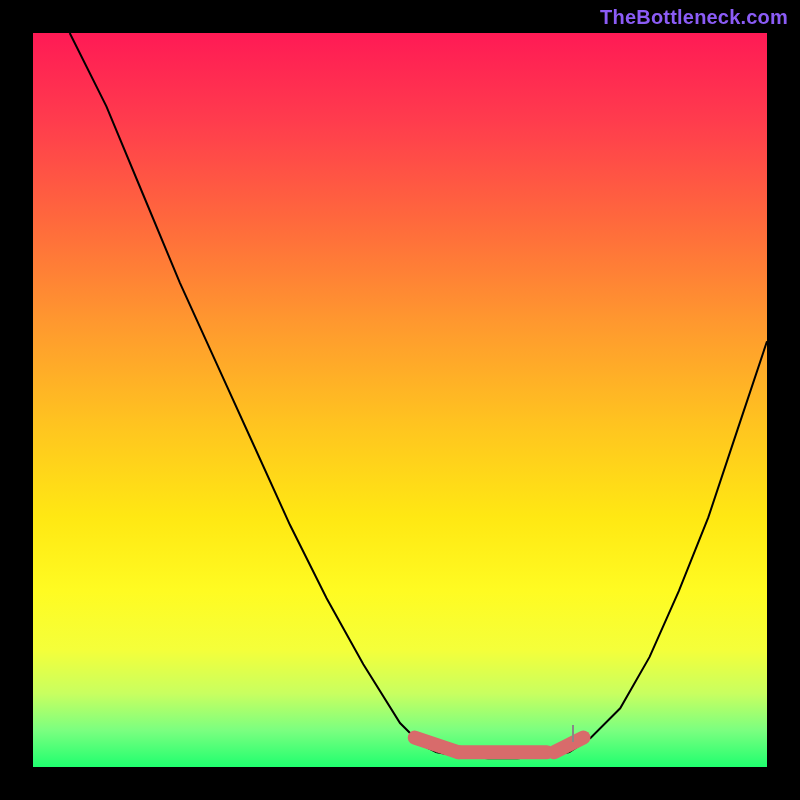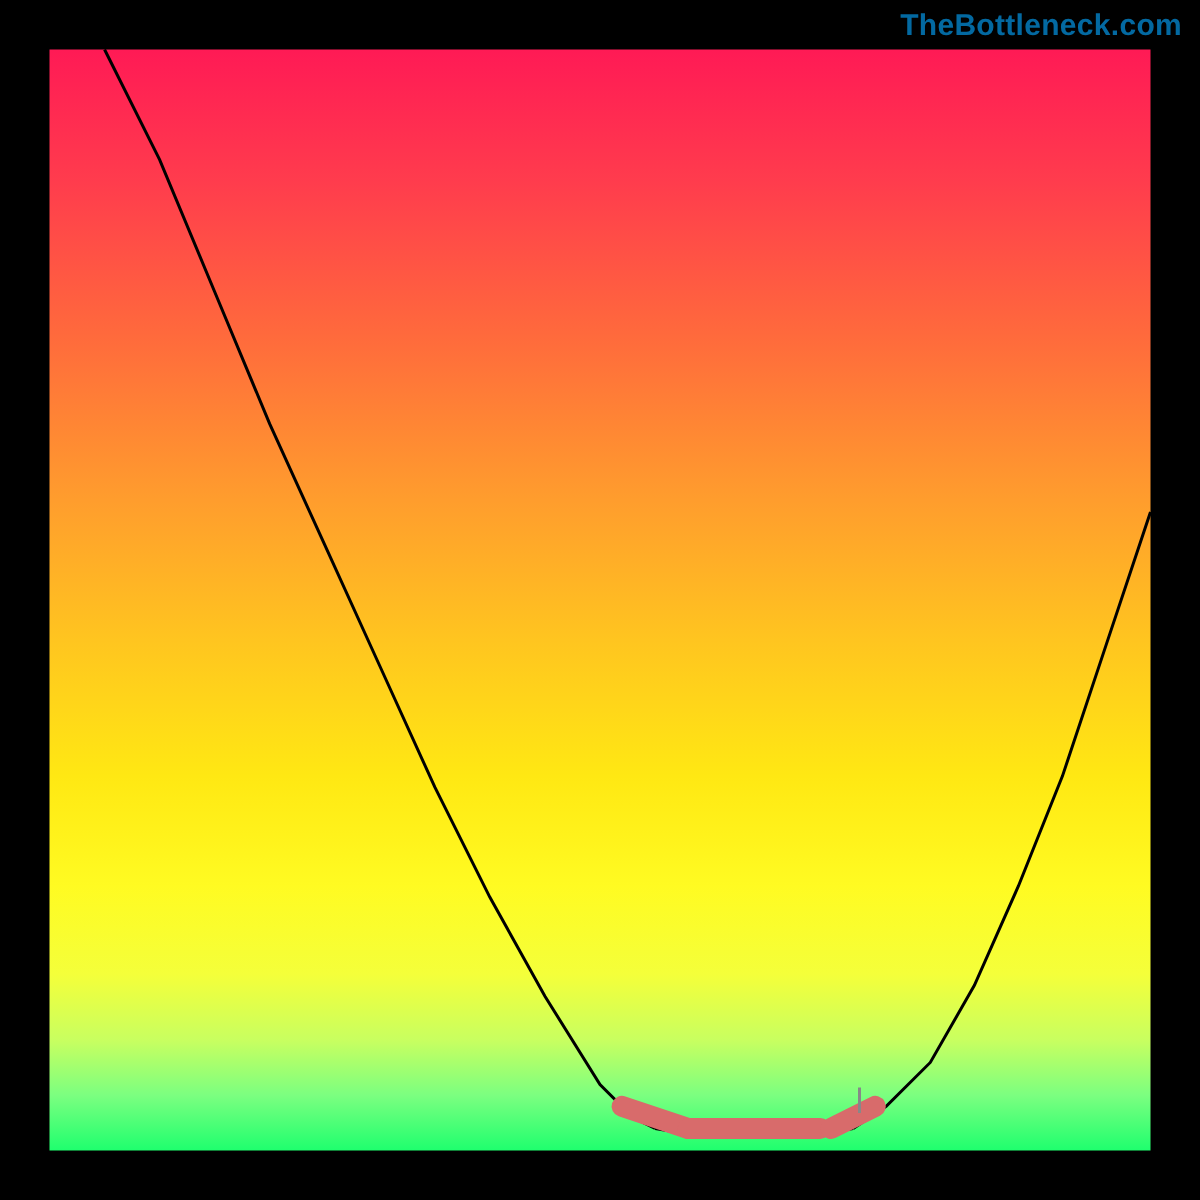--- a/index.html
+++ b/index.html
@@ -38,21 +38,21 @@
       #1fff6e 100%
     );
   }
   .watermark {
     position: absolute;
     top: 6px;
     right: 12px;
     font-family: Arial, Helvetica, sans-serif;
     font-size: 20px;
     font-weight: 600;
-    color: #0369a1;
+    color: #8b5cf6;
     letter-spacing: 0.2px;
   }
   svg.curves {
     position: absolute;
     left: 0;
     top: 0;
     width: 734px;
     height: 734px;
     overflow: visible;
   }

